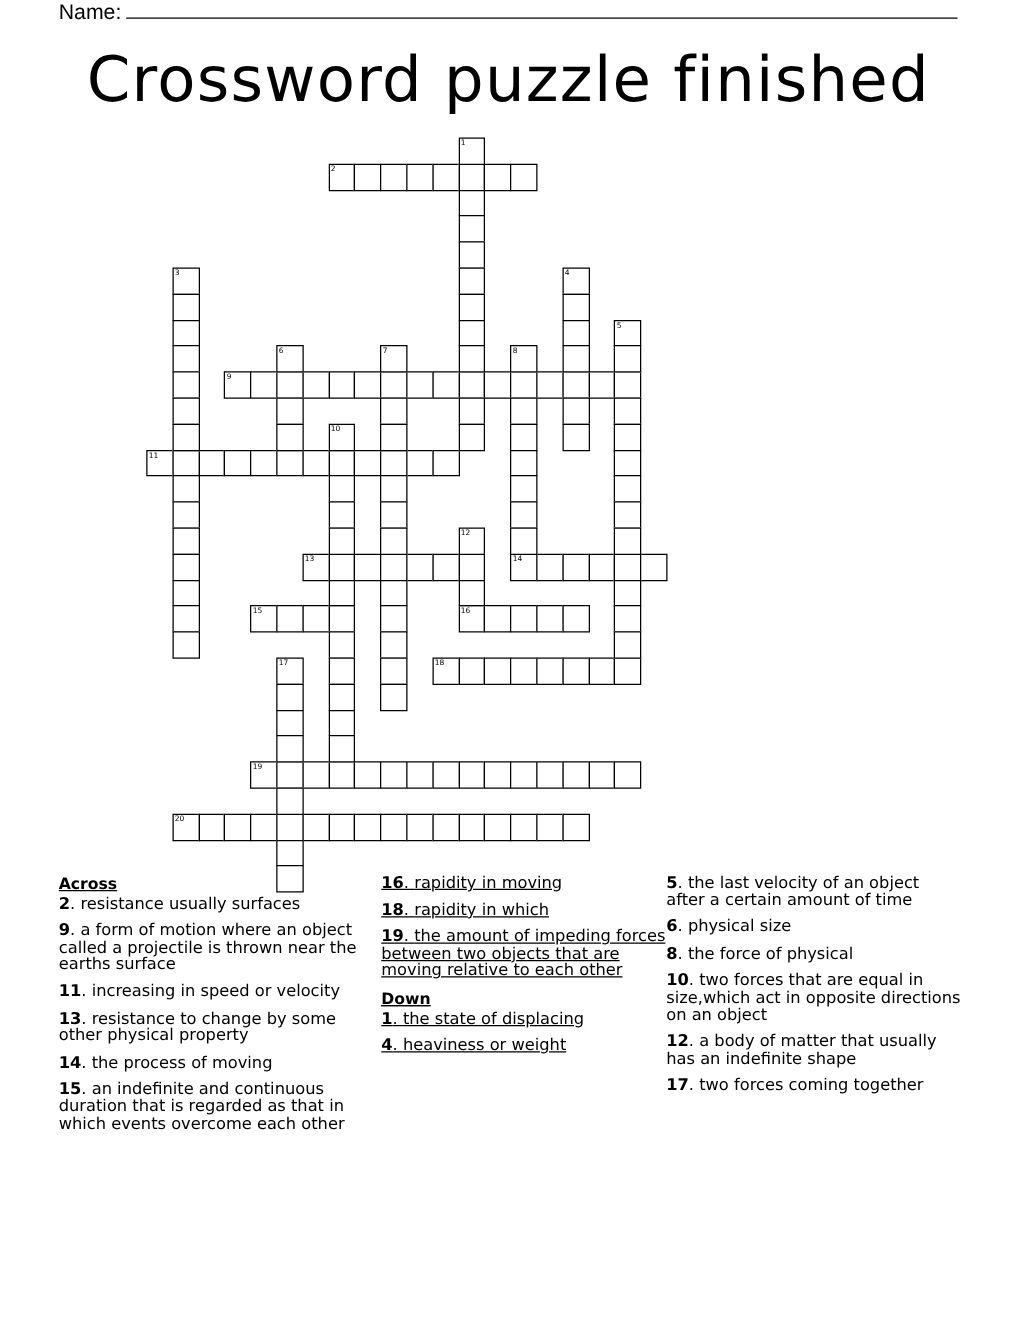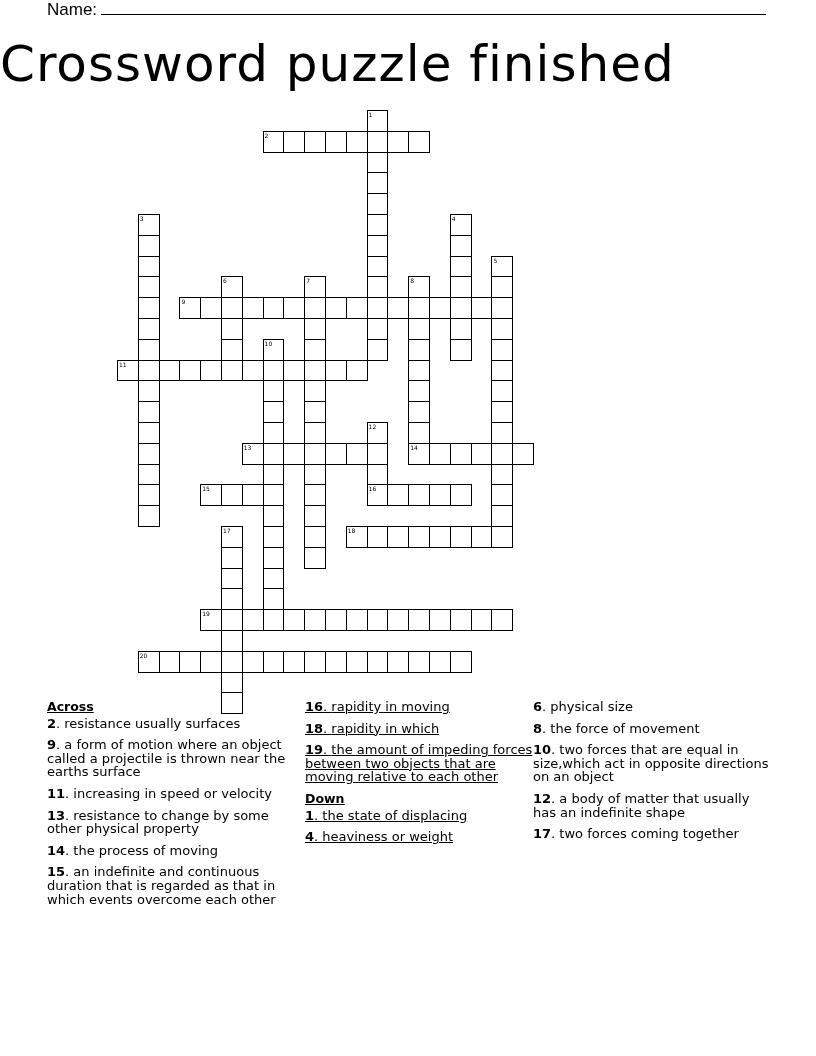--- a/index.html
+++ b/index.html
@@ -6,21 +6,21 @@
   body { width: 816px; height: 1056px; position: relative; overflow: hidden; color: #000; }
   .name-line {
     position: absolute; left: 47px; top: 0px;
     font-family: "Liberation Sans", sans-serif; font-size: 17px; line-height: 20px;
     white-space: nowrap;
   }
   .name-line .blank {
     display: inline-block; width: 665px; border-bottom: 1px solid #000; height: 14px; margin-left: 4px; vertical-align: baseline;
   }
   .title {
-    position: absolute; left: 0; top: 34px; width: 744px; text-align: left;
+    position: absolute; left: 0; top: 34px; width: 744px; text-align: right;
     font-family: "DejaVu Sans", sans-serif; font-size: 50px; line-height: 60px; letter-spacing: 1px;
   }
   #grid { position: absolute; left: 0; top: 0; width: 816px; height: 700px; }
   .cell {
     position: absolute; box-sizing: border-box; width: 21.8px; height: 21.8px;
     border: 1px solid #000; background: #fff;
   }
   .cell .num {
     position: absolute; left: 1px; top: 0px;
     font-family: "DejaVu Sans", sans-serif; font-size: 6px; line-height: 7px; color: #000;
@@ -280,20 +280,21 @@
         <div class="clue"><span class="cn">19</span><span>. </span><span>the amount of impeding forces between two objects that are moving relative to each other</span></div>
       </div>
     <div class="clue-head">Down</div>
     <div>
         <div class="clue"><span class="cn">1</span><span>. </span><span>the state of displacing</span></div>
         <div class="clue"><span class="cn">4</span><span>. </span><span>heaviness or weight</span></div>
       </div>
   </div>
   <div class="clue-col" style="left:533px; width:236px;">
     <div>
+        <div class="clue"><span class="cn">5</span><span>. </span><span>the last velocity of an object after a certain amount of time</span></div>
         <div class="clue"><span class="cn">6</span><span>. </span><span>physical size</span></div>
-        <div class="clue"><span class="cn">8</span><span>. </span><span>the force of movement</span></div>
+        <div class="clue"><span class="cn">8</span><span>. </span><span>the force of physical</span></div>
         <div class="clue"><span class="cn">10</span><span>. </span><span>two forces that are equal in size,which act in opposite directions on an object</span></div>
         <div class="clue"><span class="cn">12</span><span>. </span><span>a body of matter that usually has an indefinite shape</span></div>
         <div class="clue"><span class="cn">17</span><span>. </span><span>two forces coming together</span></div>
       </div>
   </div>
 </div>
 
 </body></html>

